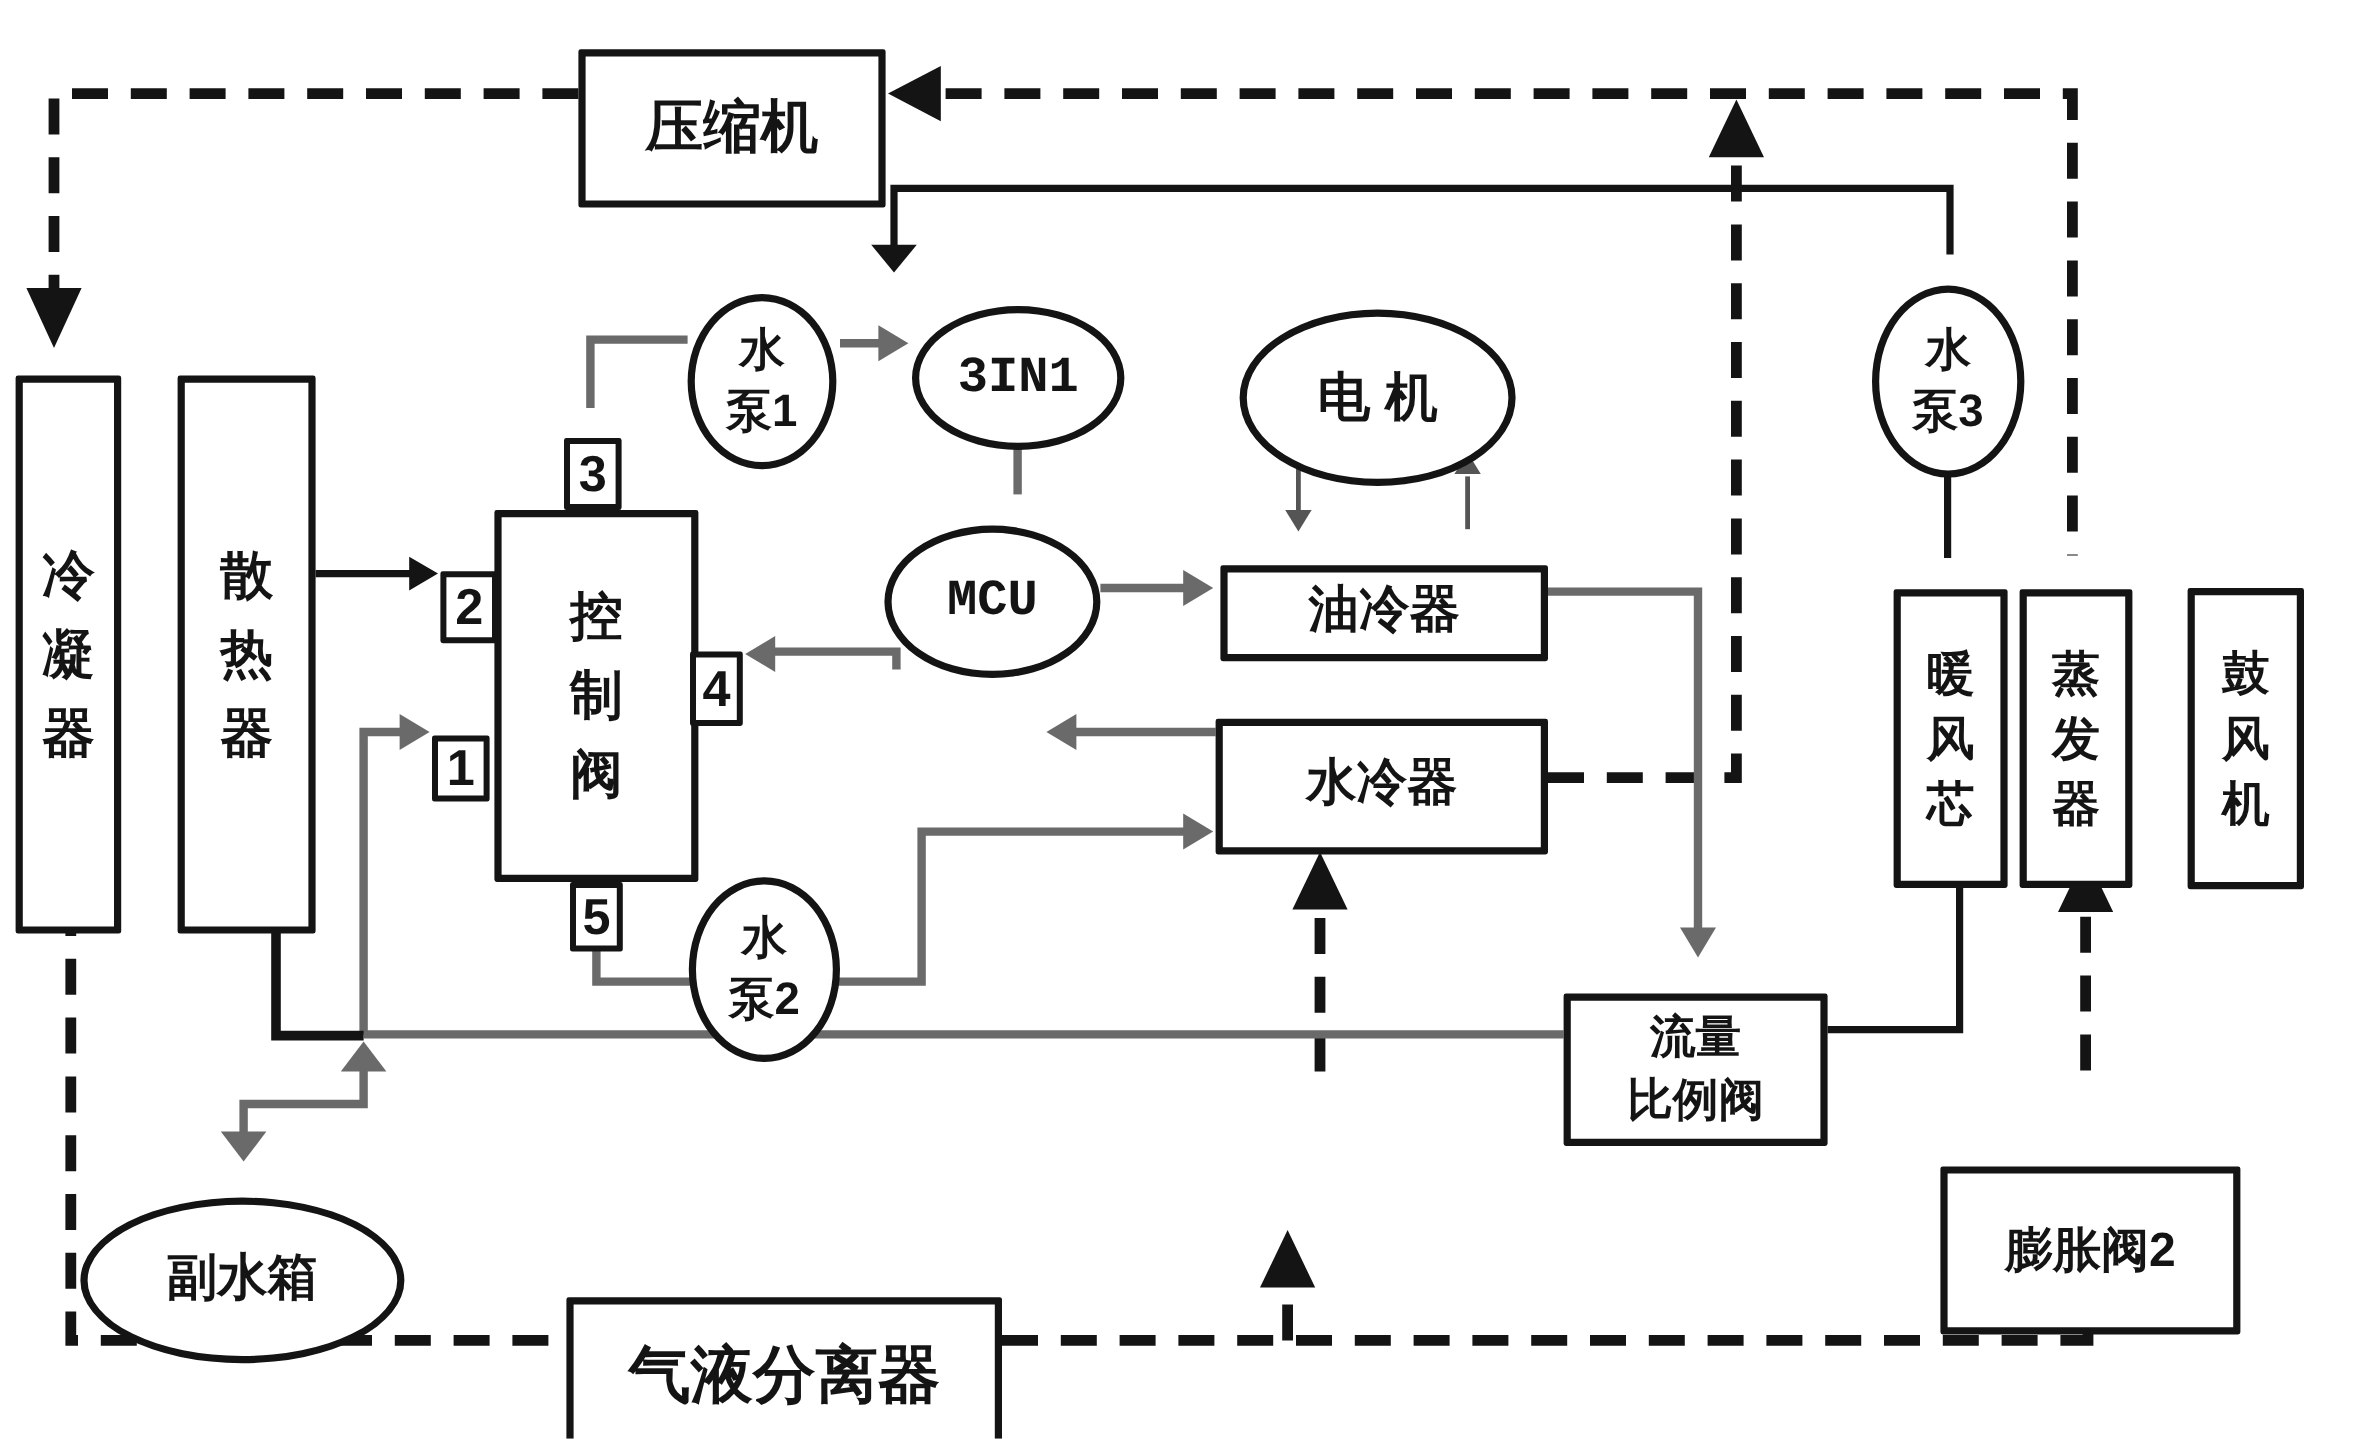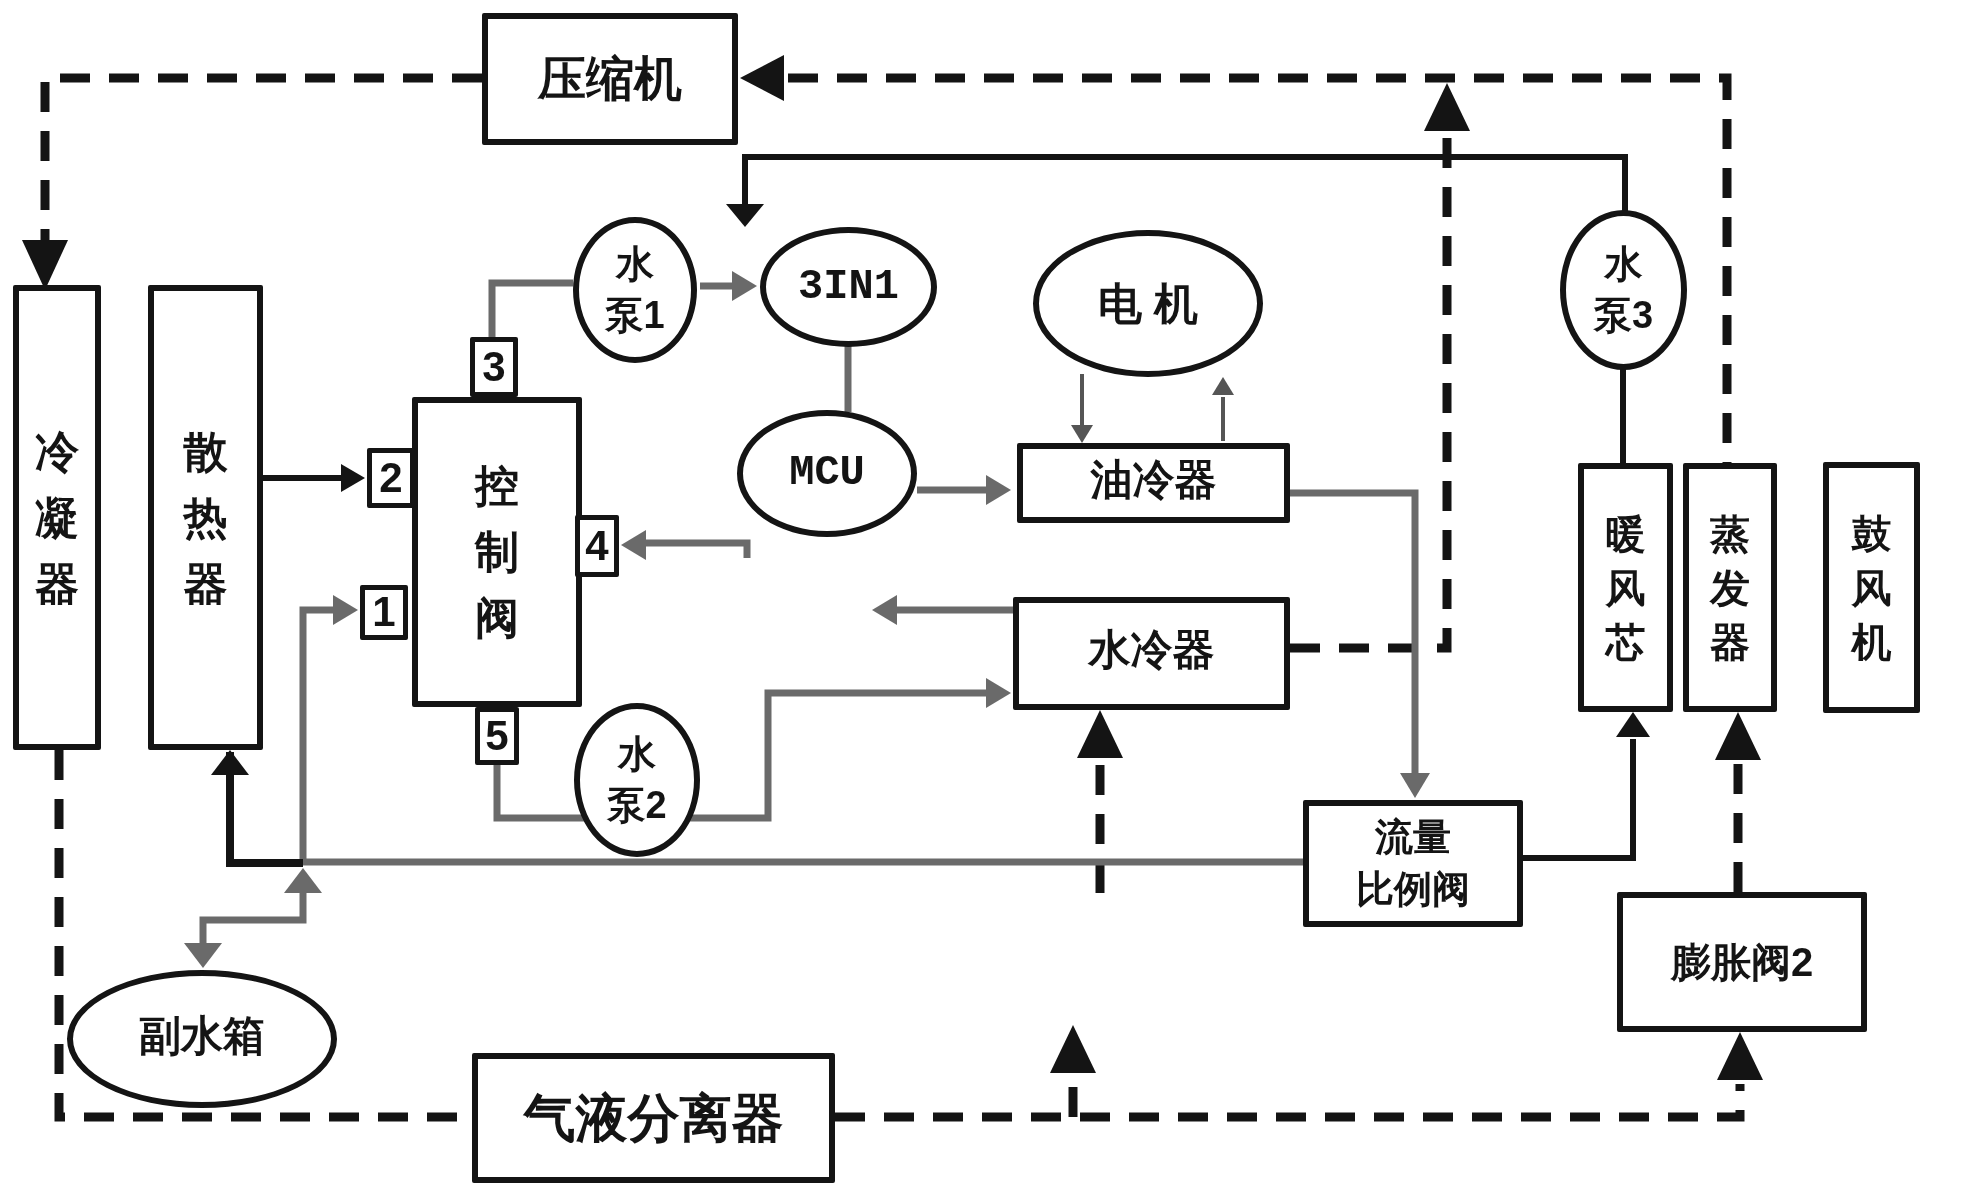--- a/index.html
+++ b/index.html
@@ -13,20 +13,21 @@
     overflow:hidden;
   }
   #wires{position:absolute;left:0;top:0;width:1963px;height:1199px;z-index:1;}
   .node{
     position:absolute;z-index:2;
     background:#ffffff;
     border:6px solid var(--ink,#141414);
     display:flex;align-items:center;justify-content:center;
     text-align:center;
     box-sizing:border-box;
+    margin-top:28px;
   }
   .lbl{white-space:pre-line;line-height:1.35;}
   .box{border-radius:2px;}
   .ellipse{border-radius:50%;}
   .port{border-width:5px;font-size:42px;z-index:3;}
   .f48{font-size:48px;}
   .f46{font-size:52px;text-align:center;}
   .f44{font-size:44px;}
   .f42{font-size:42px;font-family:Liberation Mono, monospace;}
   .f40{font-size:40px;}
@@ -142,31 +143,31 @@
     <span class="lbl">4</span>
   </div>
   <div class="node box port" style="left:475px;top:707px;width:44px;height:58px">
     <span class="lbl">5</span>
   </div>
 
   <div class="node box f42" style="left:1017px;top:443px;width:273px;height:80px">
     <span class="lbl">油冷器</span>
   </div>
 
-  <div class="node box f42" style="left:1013px;top:597px;width:277px;height:113px">
+  <div class="node box f42" style="left:1013px;top:571px;width:277px;height:113px">
     <span class="lbl">水冷器</span>
   </div>
 
   <div class="node box f38" style="left:1303px;top:800px;width:220px;height:127px">
     <span class="lbl">流量
 比例阀</span>
   </div>
 
 
-  <div class="node box f40" style="left:1617px;top:892px;width:250px;height:140px">
+  <div class="node box f40" style="left:1617px;top:944px;width:250px;height:140px">
     <span class="lbl">膨胀阀2</span>
   </div>
 
   <div class="node box f46" style="left:472px;top:1053px;width:363px;height:130px">
     <span class="lbl">气液分离器</span>
   </div>
 
   <div class="node box f40" style="left:1578px;top:463px;width:95px;height:249px">
     <span class="lbl vert" style="line-height:1.35">暖
 风

